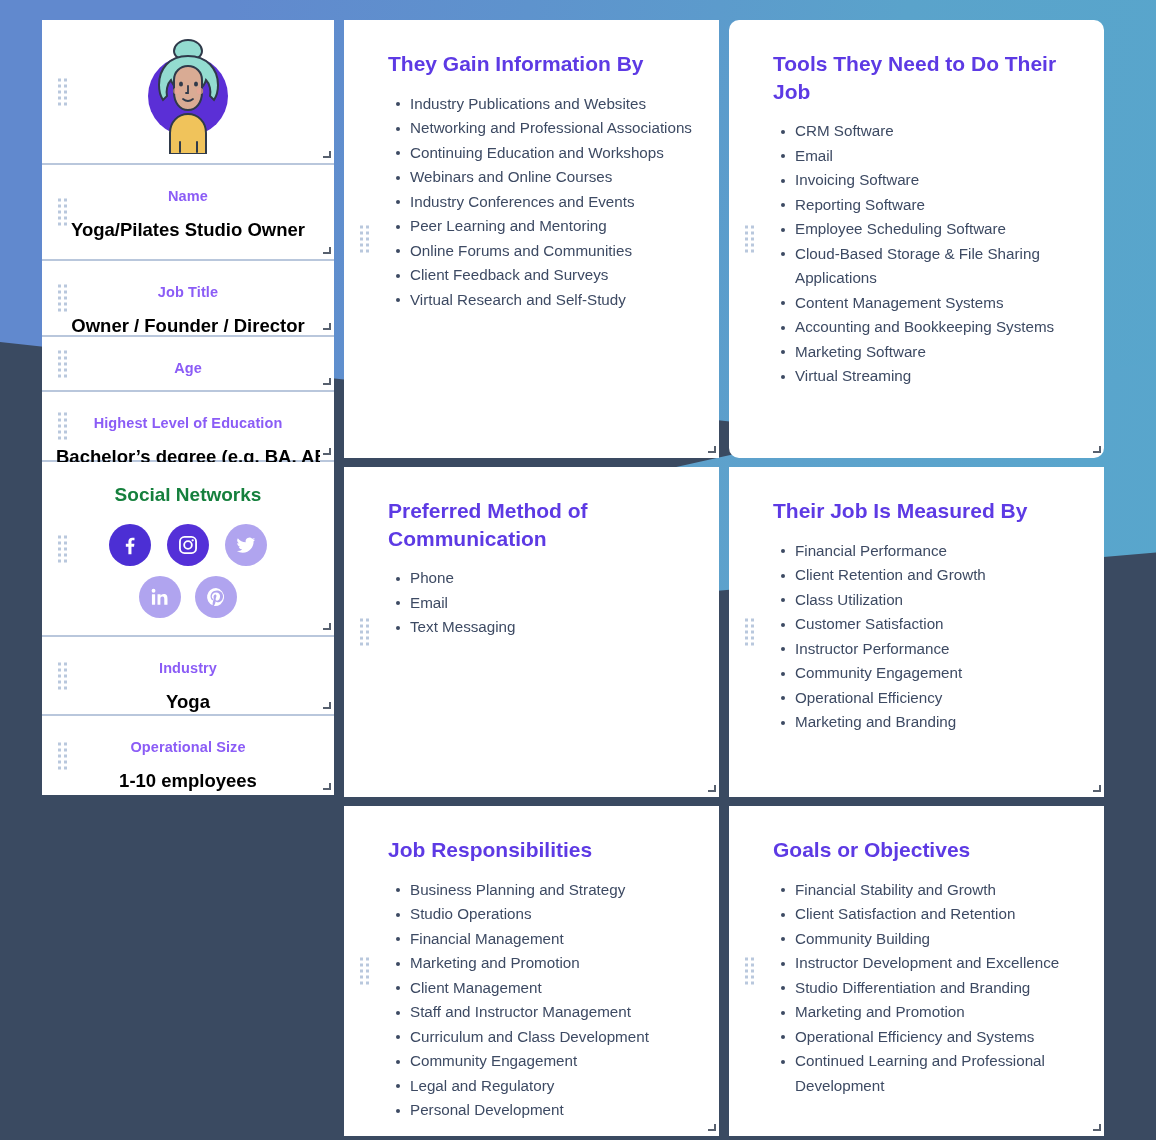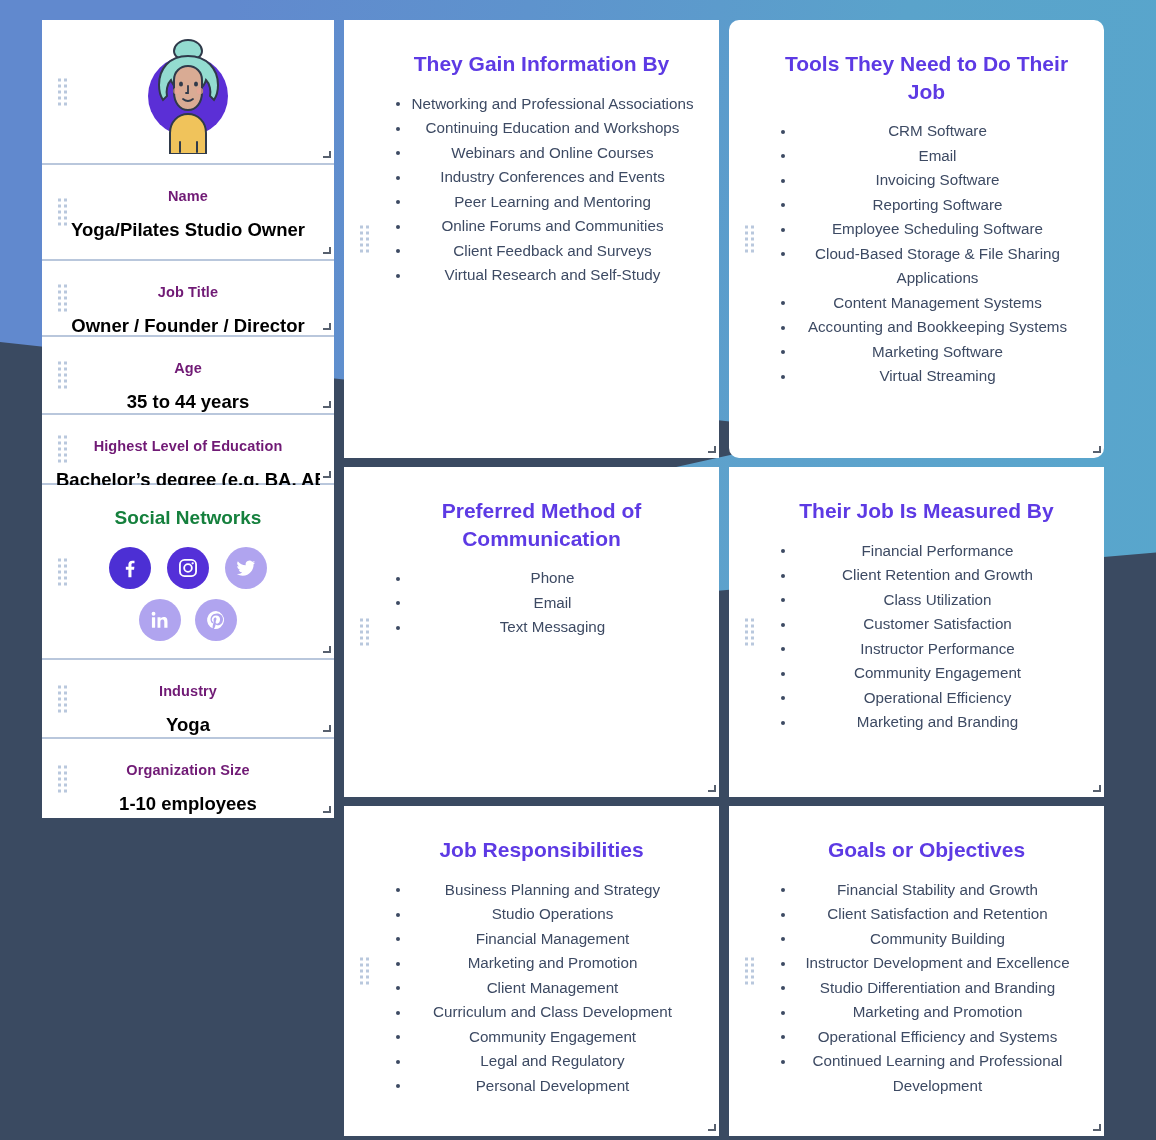--- a/index.html
+++ b/index.html
@@ -143,39 +143,39 @@
     height: 120px;
     margin-top: 2px;
   }
 
   
   .field-card {
     padding: 22px 14px 22px 14px;
     text-align: center;
   }
   .field-label {
-    color: #701a75;
+    color: #8b5cf6;
     font-size: 14.5px;
     font-weight: bold;
     letter-spacing: .1px;
     margin: 0 0 14px 0;
     line-height: 1.25;
   }
   .field-value {
     color: #000000;
     font-size: 18.5px;
     font-weight: bold;
     line-height: 1.2;
     white-space: nowrap;
     overflow: hidden;
     margin: 0;
   }
   #card-name { height: 96px; }
   #card-job  { height: 76px; }
-  #card-age  { height: 78px; }
+  #card-age  { height: 55px; }
   #card-edu  { height: 70px; }
   #card-industry { height: 79px; }
   #card-orgsize  { height: 79px; }
   #card-name .field-value,
   #card-job .field-value,
   #card-edu .field-value {
     font-size: 18.5px;
   }
 
   
@@ -210,21 +210,20 @@
   .sb-active   { background: #5430d8; }
   .sb-active-2 { background: #4c2fd4; }
   .sb-muted    { background: #b0a4ef; }
 
   
   .panel {
     position: relative;
     background: #fff;
     box-sizing: border-box;
     padding: 30px 24px 24px 44px;
-    text-align: center;
   }
   .panel-title {
     color: #5d3ae4;
     font-size: 21px;
     font-weight: bold;
     line-height: 1.32;
     margin: 0 0 14px 0;
   }
   .panel-list {
     margin: 0;
@@ -447,21 +446,21 @@
           <i></i>
           <i></i>
           <i></i>
           <i></i>
           <i></i>
           <i></i>
           <i></i>
           <i></i>
           <i></i>
       </span>
-      <p class="field-label">Organization Size</p>
+      <p class="field-label">Operational Size</p>
       <p class="field-value">1-10 employees</p>
       <span class="resize-handle"></span>
     </div>
   </div>
 
   <div class="column" id="col-mid">
 
     <div class="panel" id="panel-gain">
       <span class="drag-handle">
         <i></i>
@@ -470,20 +469,21 @@
           <i></i>
           <i></i>
           <i></i>
           <i></i>
           <i></i>
           <i></i>
           <i></i>
       </span>
       <h2 class="panel-title">They Gain Information By</h2>
       <ul class="panel-list">
+          <li>Industry Publications and Websites</li>
           <li>Networking and Professional Associations</li>
           <li>Continuing Education and Workshops</li>
           <li>Webinars and Online Courses</li>
           <li>Industry Conferences and Events</li>
           <li>Peer Learning and Mentoring</li>
           <li>Online Forums and Communities</li>
           <li>Client Feedback and Surveys</li>
           <li>Virtual Research and Self-Study</li>
         </ul>
       <span class="resize-handle"></span>
@@ -524,20 +524,21 @@
           <i></i>
           <i></i>
       </span>
       <h2 class="panel-title">Job Responsibilities</h2>
       <ul class="panel-list">
           <li>Business Planning and Strategy</li>
           <li>Studio Operations</li>
           <li>Financial Management</li>
           <li>Marketing and Promotion</li>
           <li>Client Management</li>
+          <li>Staff and Instructor Management</li>
           <li>Curriculum and Class Development</li>
           <li>Community Engagement</li>
           <li>Legal and Regulatory</li>
           <li>Personal Development</li>
         </ul>
       <span class="resize-handle"></span>
     </div>
   </div>
 
   <div class="column" id="col-right">

